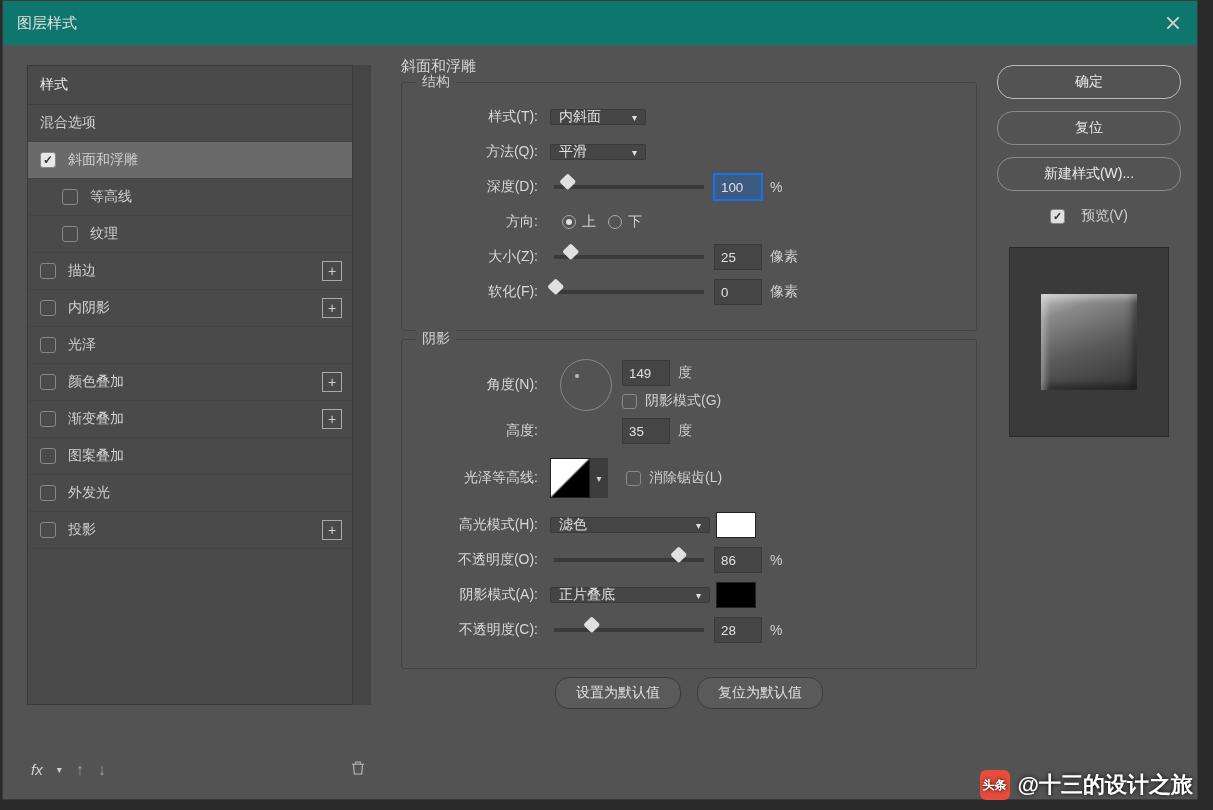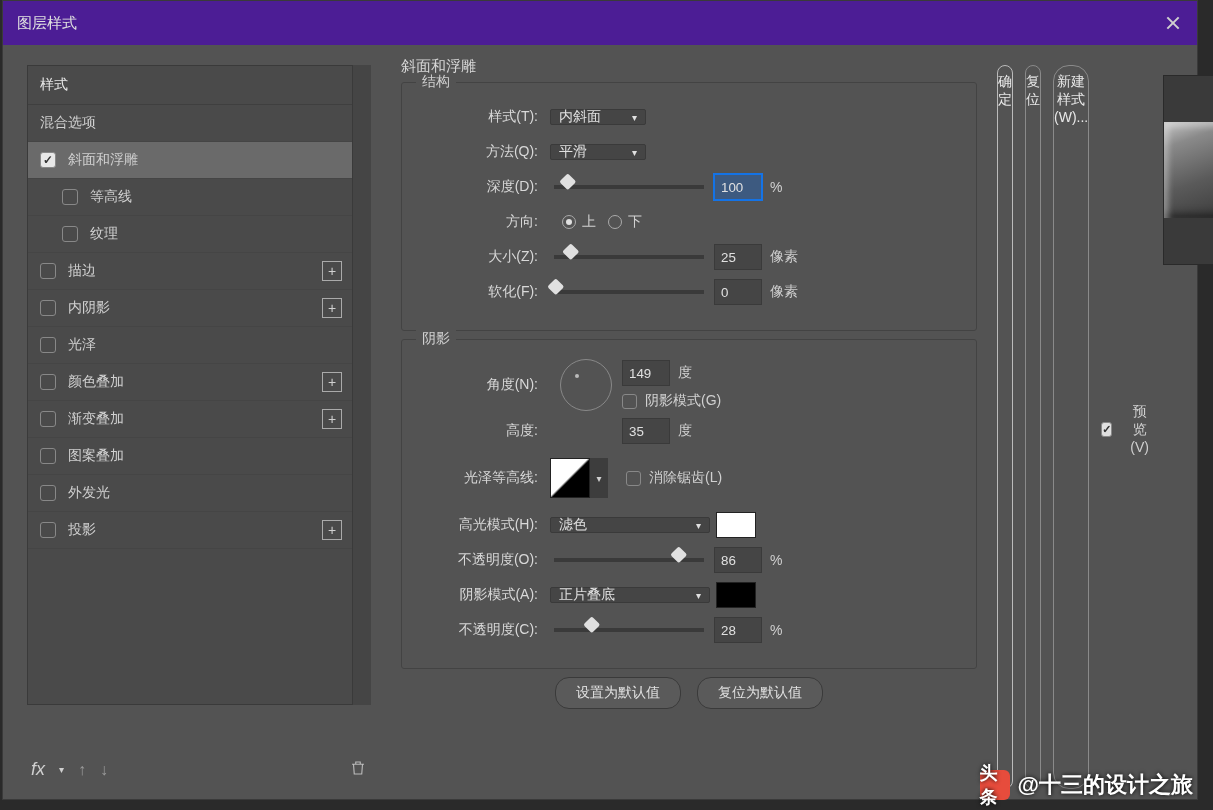--- a/index.html
+++ b/index.html
@@ -1,18 +1,18 @@
 <!DOCTYPE html>
 <html><head>
 <meta charset="utf-8">
 <style>
 * { box-sizing: border-box; margin: 0; padding: 0; font-family: "Microsoft YaHei", sans-serif; }
 body { background: #2a2a2a; width: 1213px; height: 810px; overflow: hidden; color: #d0d0d0; font-size: 14px; }
 .window { position: absolute; left: 2px; top: 0; width: 1196px; height: 800px; background: #535353; border: 1px solid #3a3a3a; }
-.titlebar { height: 44px; display: flex; align-items: center; padding: 0 14px; background: #4c1d95; justify-content: space-between; }
+.titlebar { height: 44px; display: flex; align-items: center; padding: 0 14px; background: #0f766e; justify-content: space-between; }
 .titlebar .title { color: #e0e0e0; font-size: 15px; }
 .close-x { width: 20px; height: 20px; cursor: pointer; }
 .close-x::before, .close-x::after { content: ""; position: absolute; width: 16px; height: 2px; background: #d0d0d0; }
 .close-x { position: relative; }
 .close-x::before { transform: rotate(45deg); top: 9px; left: 2px; }
 .close-x::after { transform: rotate(-45deg); top: 9px; left: 2px; }
 .body { display: flex; height: calc(100% - 44px); }
 .sidebar { width: 380px; padding: 20px 12px 10px 24px; display: flex; flex-direction: column; }
 .stylelist { background: #4a4a4a; border: 1px solid #3a3a3a; flex: 0 0 auto; }
 .scrollcol { width: 18px; background: #454545; }
@@ -20,21 +20,21 @@
 .stylelist-inner { flex: 1; }
 .style-hdr { padding: 10px 12px; color: #e8e8e8; border-bottom: 1px solid #3f3f3f; }
 .style-item { display: flex; align-items: center; padding: 9px 12px; border-bottom: 1px solid #454545; cursor: pointer; position: relative; }
 .style-item.selected { background: #6a6a6a; }
 .style-item .chk { width: 16px; height: 16px; border: 1px solid #888; border-radius: 3px; margin-right: 12px; display: inline-flex; align-items: center; justify-content: center; }
 .style-item .chk.checked { background: #e8e8e8; }
 .style-item .chk.checked::after { content: "✓"; color: #333; font-size: 12px; font-weight: bold; }
 .style-item.sub { padding-left: 34px; }
 .style-item .plus { position: absolute; right: 10px; width: 20px; height: 20px; border: 1px solid #aaa; display: flex; align-items: center; justify-content: center; font-size: 14px; color: #d0d0d0; }
 .sidebar-footer { margin-top: auto; display: flex; align-items: center; gap: 14px; padding: 8px 4px; }
-.sidebar-footer .fx { font-style: italic; font-size: 18px; }
+.sidebar-footer .fx { font-style: italic; font-size: 15px; }
 .sidebar-footer .arrow { font-size: 16px; color: #999; }
 .sidebar-footer .trash { margin-left: auto; }
 .trash svg { width: 18px; height: 20px; fill: none; stroke: #bbb; stroke-width: 1.5; }
 
 .center { flex: 1; padding: 12px 10px 10px 18px; overflow-y: auto; }
 .section-title { color: #d8d8d8; margin-bottom: 6px; font-size: 15px; }
 .fieldset { border: 1px solid #434343; border-radius: 3px; padding: 14px 16px 18px 16px; margin-bottom: 8px; position: relative; }
 .fieldset .legend { position: absolute; top: -10px; left: 14px; background: #535353; padding: 0 6px; color: #d0d0d0; }
 .row { display: flex; align-items: center; margin: 5px 0; min-height: 30px; }
 .row .lbl { width: 120px; text-align: right; margin-right: 12px; color: #d8d8d8; }
@@ -54,29 +54,29 @@
 .angle-dial { width: 52px; height: 52px; border: 1px solid #888; border-radius: 50%; position: relative; margin: 0 10px; }
 .angle-dial .dot { position: absolute; width: 4px; height: 4px; background: #bbb; border-radius: 50%; left: 14px; top: 14px; }
 .gloss-swatch { width: 40px; height: 40px; background: linear-gradient(135deg, #fff 0%, #fff 48%, #000 52%, #000 100%); border: 1px solid #222; display: inline-block; vertical-align: middle; }
 .gloss-caret { width: 18px; height: 40px; background: #3d3d3d; display: inline-flex; align-items: center; justify-content: center; vertical-align: middle; font-size: 10px; }
 .color-swatch { width: 40px; height: 26px; border: 1px solid #222; display: inline-block; vertical-align: middle; margin-left: 6px; }
 .color-swatch.white { background: #fff; }
 .color-swatch.black { background: #000; }
 .btn-row { display: flex; gap: 16px; justify-content: center; margin-top: 2px; }
 .btn { background: #5a5a5a; border: 1px solid #3a3a3a; border-radius: 14px; padding: 6px 20px; color: #e0e0e0; cursor: pointer; }
 
-.rightcol { width: 210px; padding: 20px 16px 10px 10px; display: flex; flex-direction: row; gap: 12px; align-items: stretch; }
+.rightcol { width: 210px; padding: 20px 16px 10px 10px; display: flex; flex-direction: column; gap: 12px; align-items: stretch; }
 .rbtn { border: 1px solid #8a8a8a; border-radius: 16px; padding: 7px 0; text-align: center; color: #e8e8e8; cursor: pointer; background: #535353; }
 .rbtn.primary { border-color: #bbb; }
 .preview-row { display: flex; align-items: center; justify-content: center; gap: 8px; margin-top: 4px; text-align: center; }
 .preview-box { width: 160px; height: 190px; background: #3a3a3a; border: 1px solid #2a2a2a; margin: 10px auto 0 auto; display: flex; align-items: center; justify-content: center; }
 .preview-box .inner { width: 96px; height: 96px; background: linear-gradient(160deg, #c8c8c8 0%, #8a8a8a 20%, #5a5a5a 55%, #333 100%); box-shadow: inset 4px 4px 6px rgba(255,255,255,0.4), inset -4px -4px 8px rgba(0,0,0,0.5); }
 
 .watermark { position: absolute; right: 20px; bottom: 10px; color: #fff; font-size: 22px; font-weight: bold; display: flex; align-items: center; gap: 8px; text-shadow: 0 0 4px #000; }
-.watermark .logo { width: 30px; height: 30px; background: #e74c3c; border-radius: 6px; display: flex; align-items: center; justify-content: center; font-size: 18px; }
+.watermark .logo { width: 30px; height: 30px; background: #e74c3c; border-radius: 6px; display: flex; align-items: center; justify-content: center; font-size: 12px; }
 </style>
 </head>
 <body>
 
 <div class="window">
   <div class="titlebar">
     <span class="title">图层样式</span>
     <span class="close-x"></span>
   </div>
   <div class="body">

